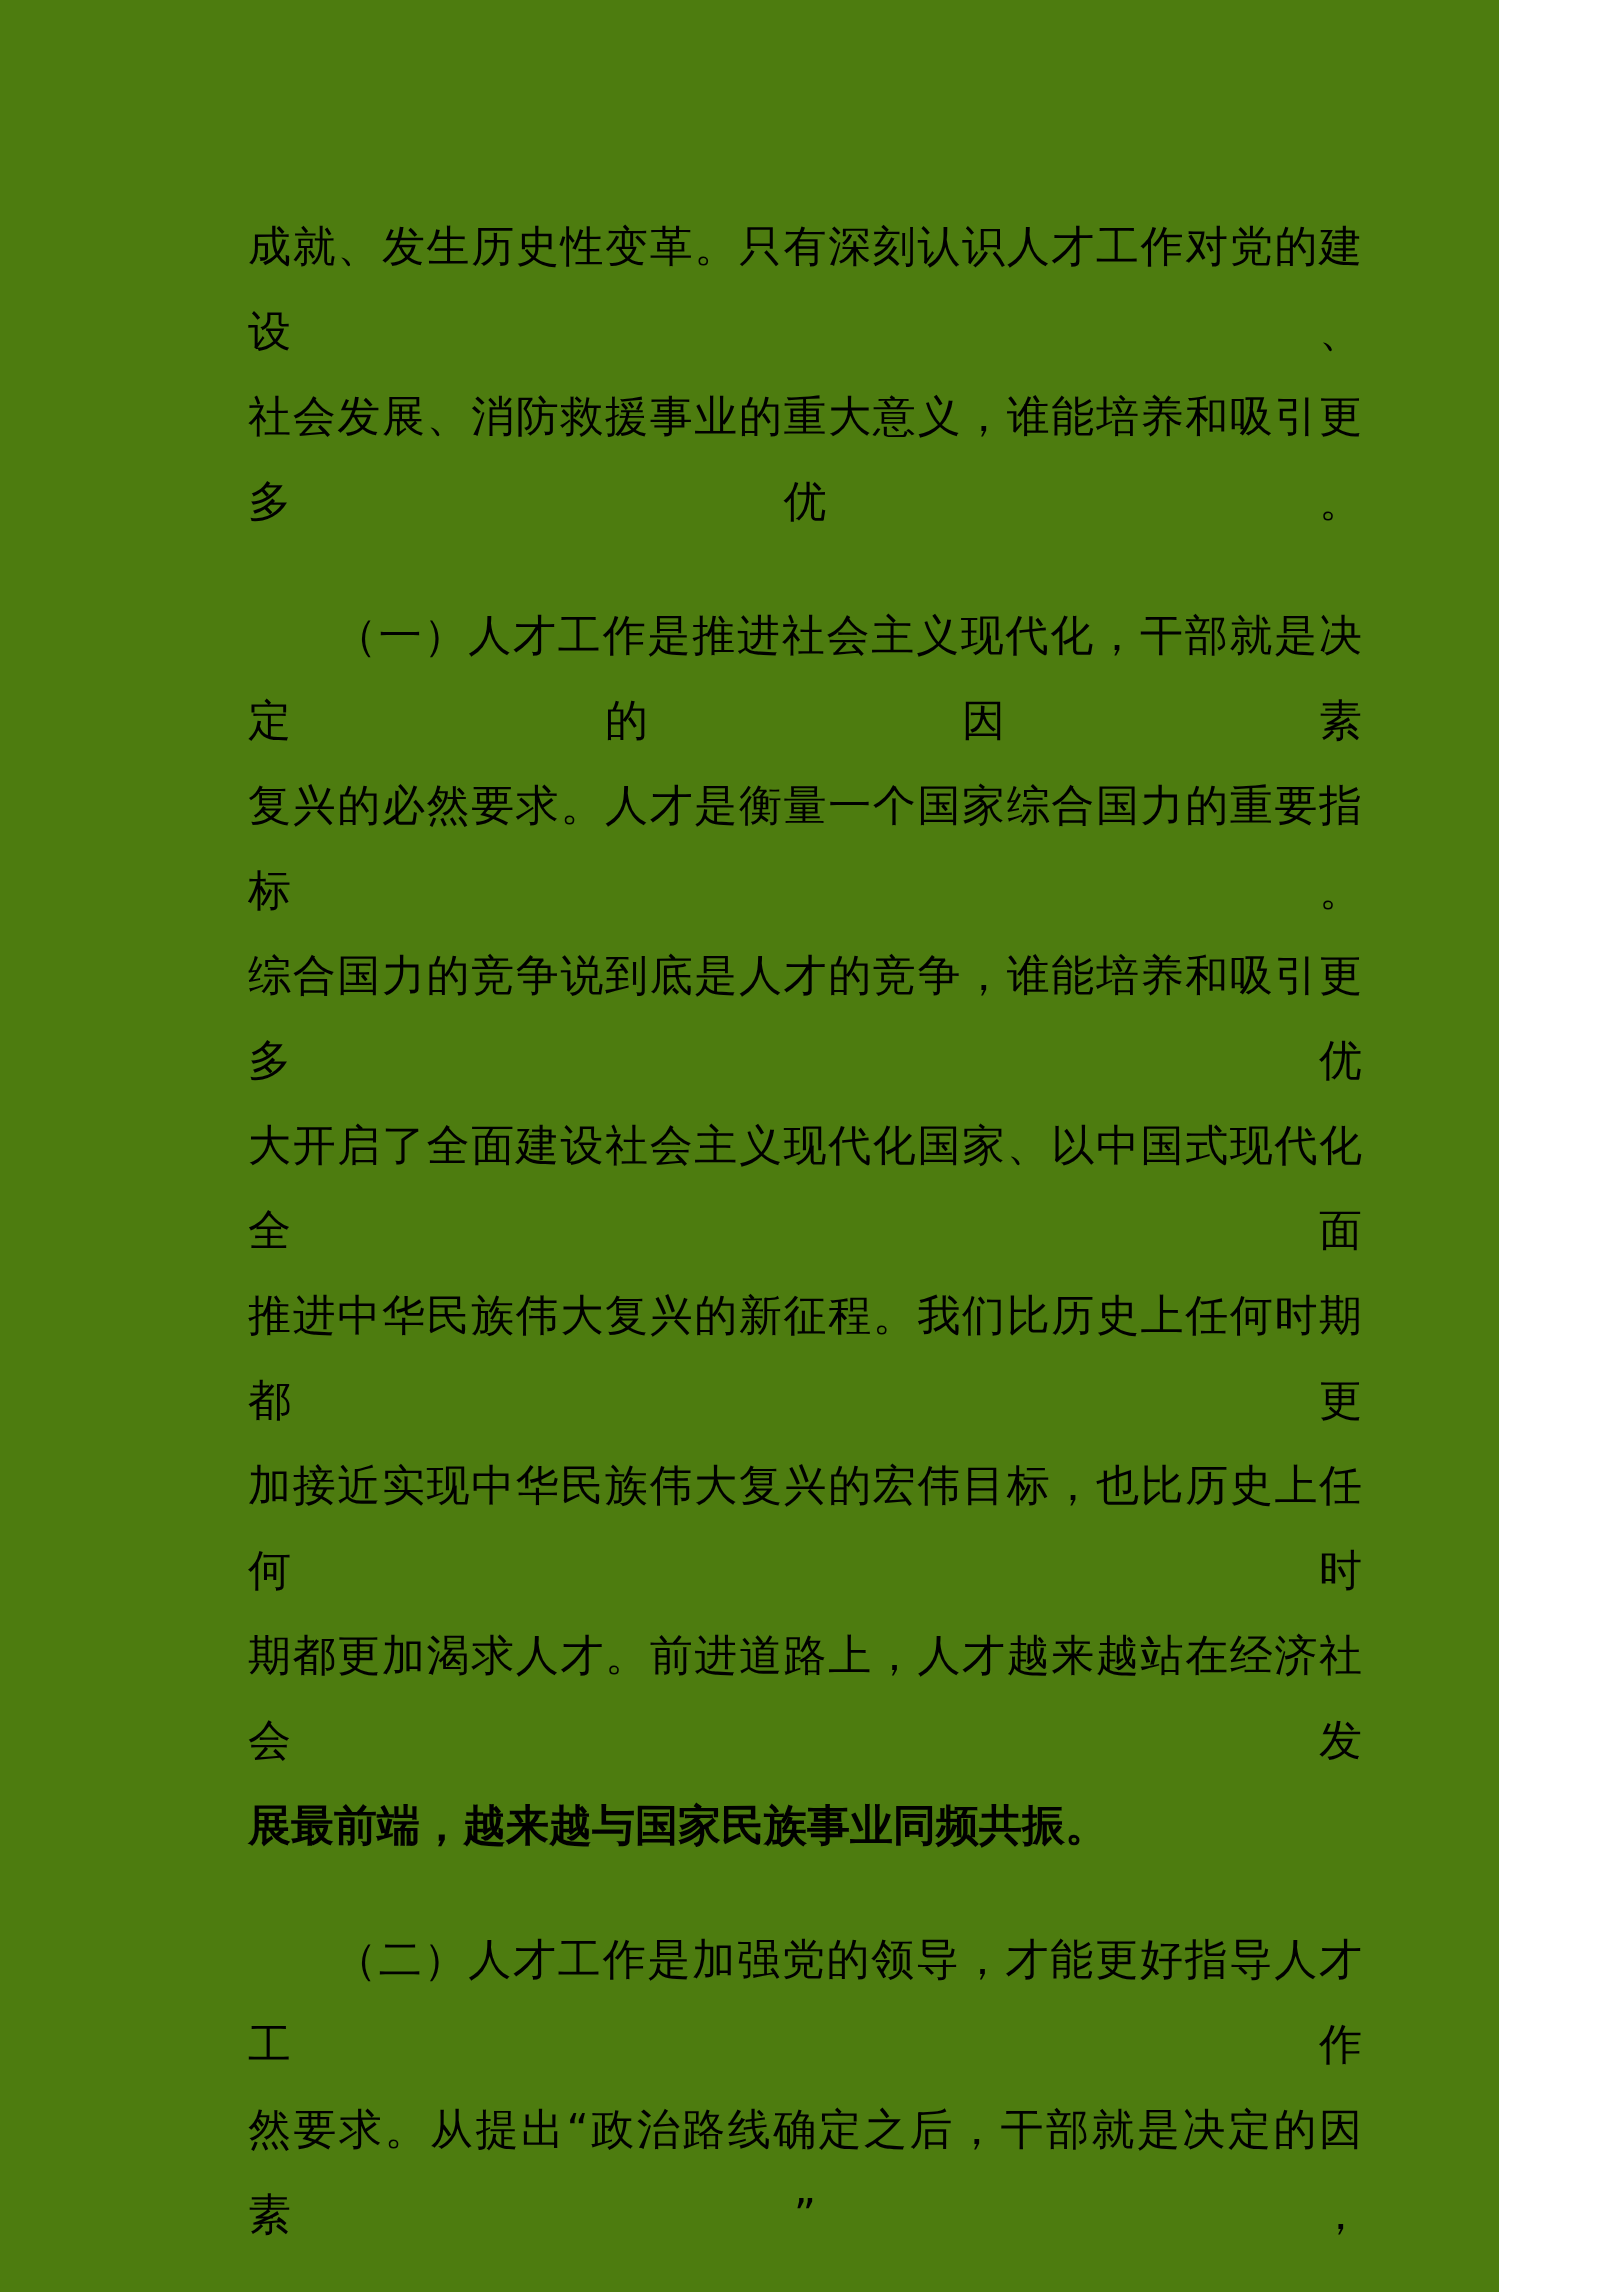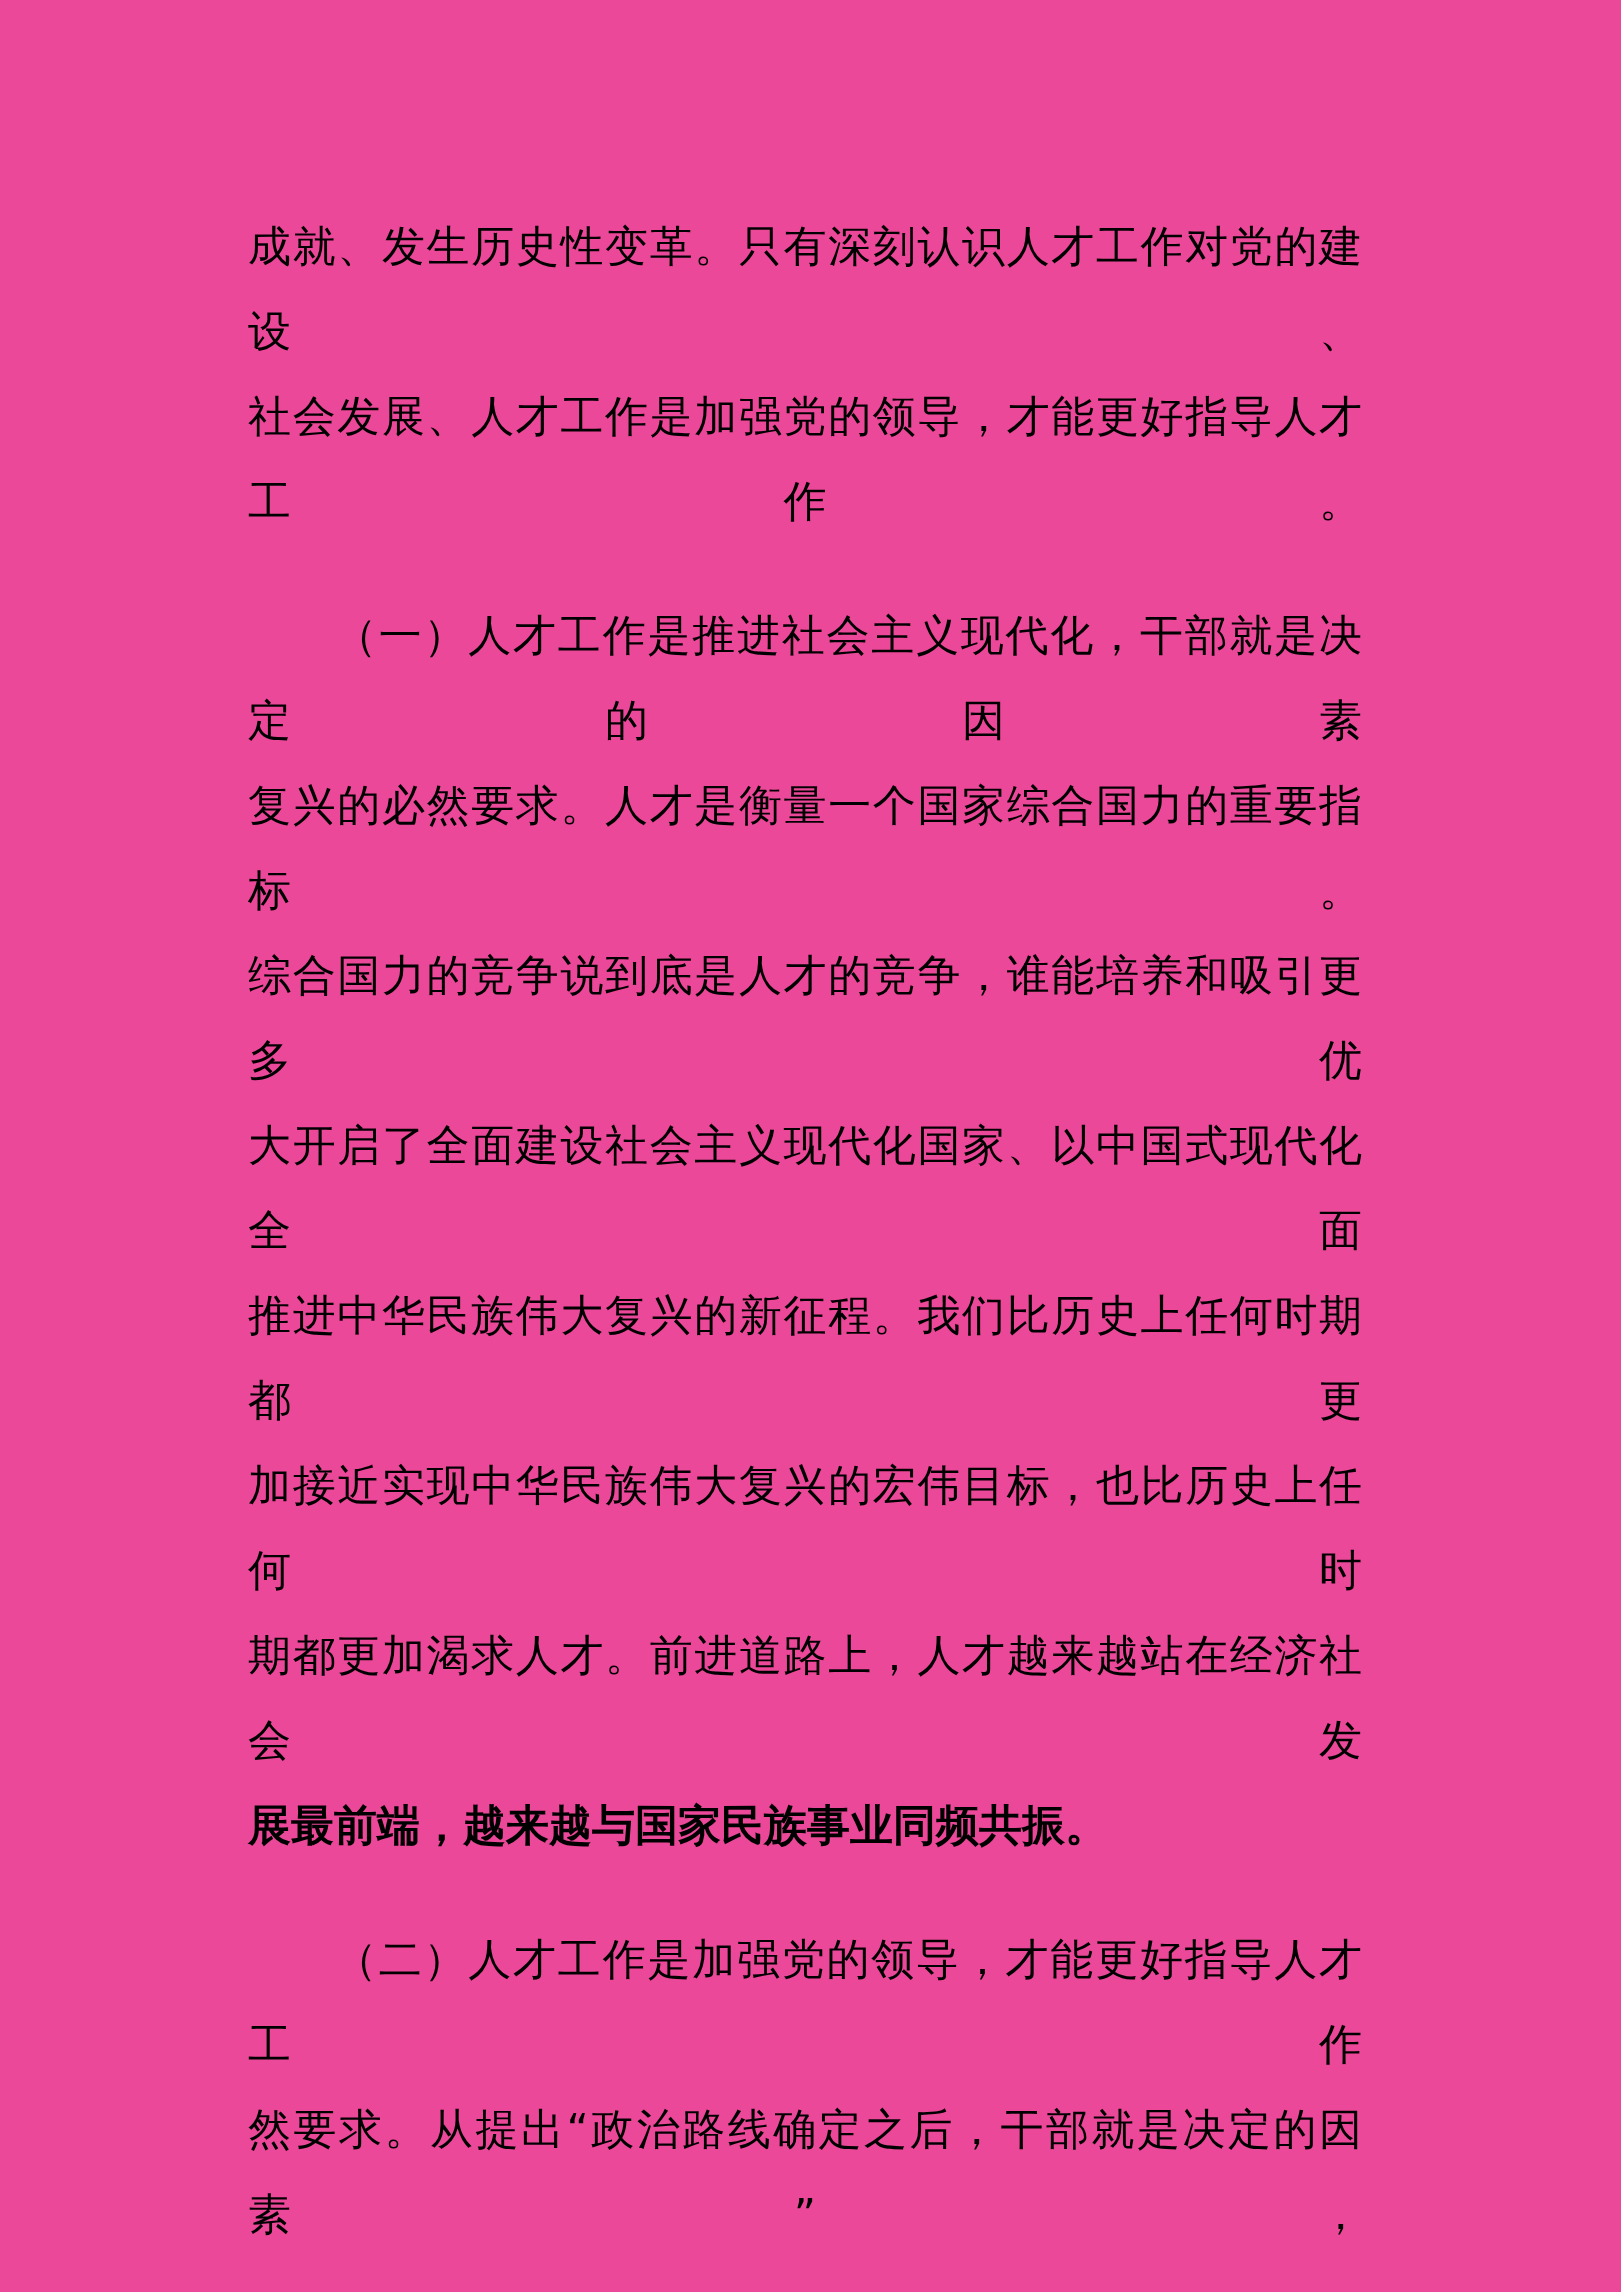--- a/index.html
+++ b/index.html
@@ -2,23 +2,23 @@
 <html><head>
 <meta charset="utf-8">
 <style>
   html, body {
     margin: 0;
     padding: 0;
     background: #ffffff;
   }
   .page {
     position: relative;
-    width: 1621px;
+    width: 1499px;
     height: 2293px;
-    background: #ec4899;
+    background: #4d7c0f;
     overflow: hidden;
   }
   .content {
     position: absolute;
     left: 248px;
     top: 204px;
     width: 1114px;
     color: #000000;
     font-family: "DejaVu Sans", "Liberation Sans", sans-serif;
     font-size: 43px;
@@ -49,21 +49,21 @@
   }
 </style>
 </head>
 <body>
 
 <div class="page">
   <div class="content">
 
     <div class="para">
       <div class="line full">成就、发生历史性变革。只有深刻认识人才工作对党的建设、</div>
-      <div class="line full">社会发展、人才工作是加强党的领导，才能更好指导人才工作。</div>
+      <div class="line full">社会发展、消防救援事业的重大意义，谁能培养和吸引更多优。</div>
     </div>
 
     <div class="para">
       <div class="line full indent">（一）人才工作是推进社会主义现代化，干部就是决定的因素</div>
       <div class="line full">复兴的必然要求。人才是衡量一个国家综合国力的重要指标。</div>
       <div class="line full">综合国力的竞争说到底是人才的竞争，谁能培养和吸引更多优</div>
       <div class="line full">大开启了全面建设社会主义现代化国家、以中国式现代化全面</div>
       <div class="line full">推进中华民族伟大复兴的新征程。我们比历史上任何时期都更</div>
       <div class="line full">加接近实现中华民族伟大复兴的宏伟目标，也比历史上任何时</div>
       <div class="line full">期都更加渴求人才。前进道路上，人才越来越站在经济社会发</div>

